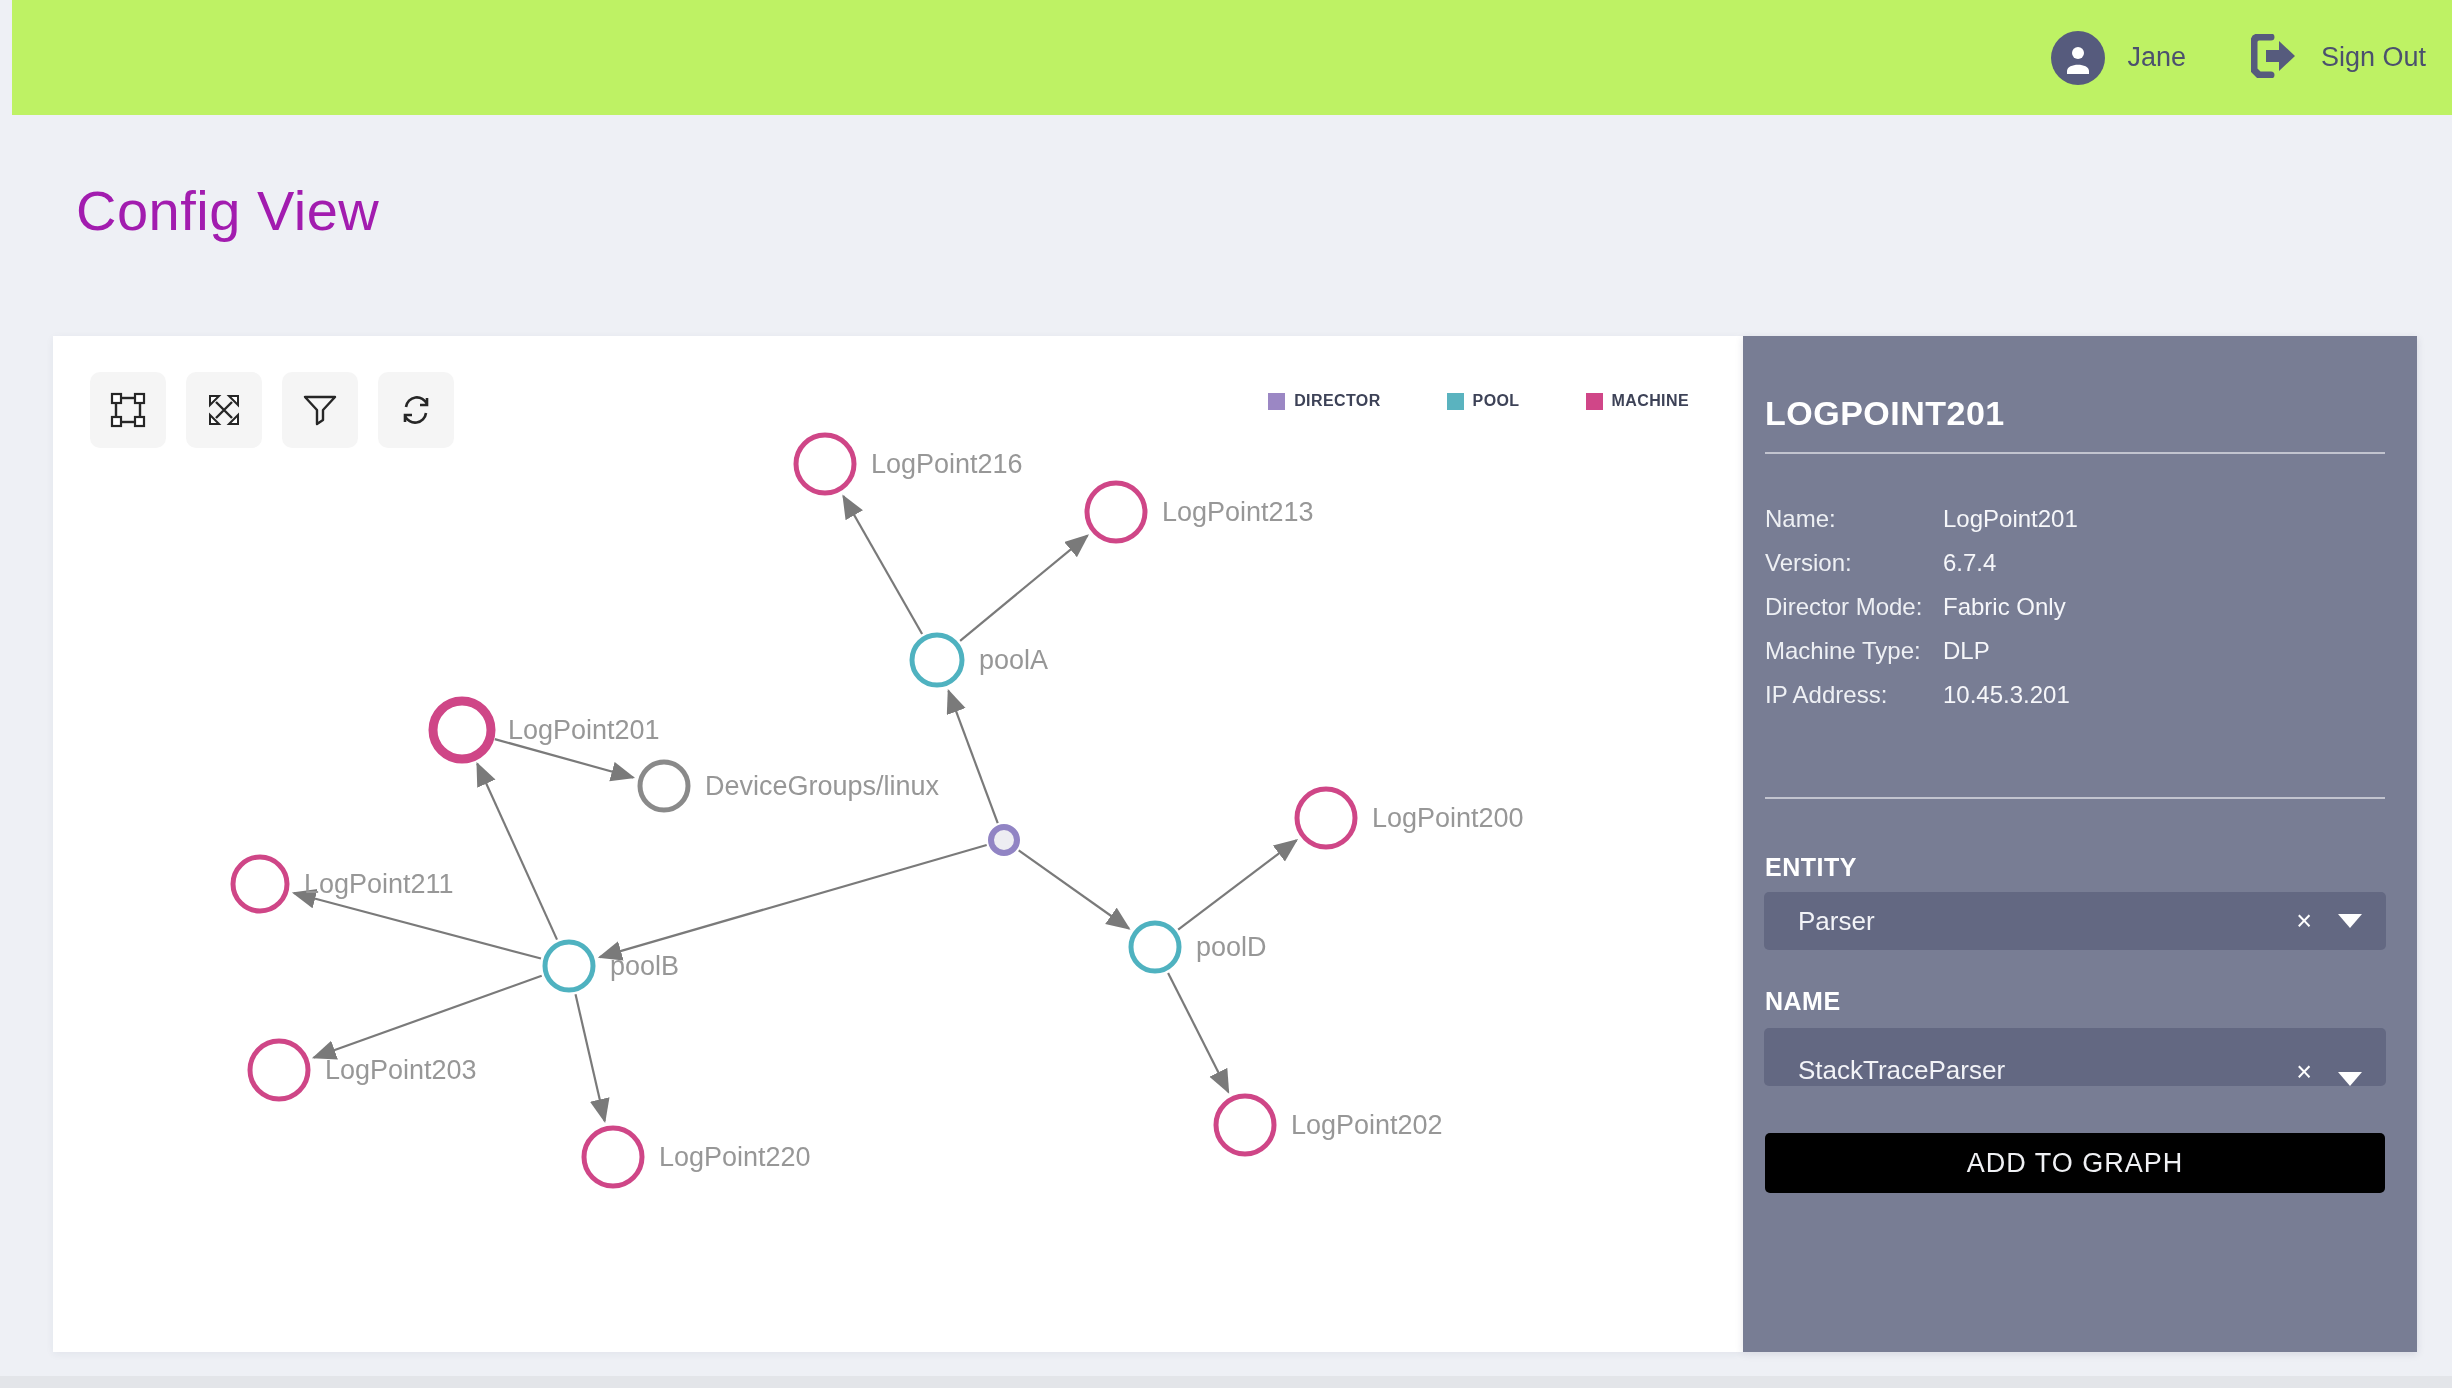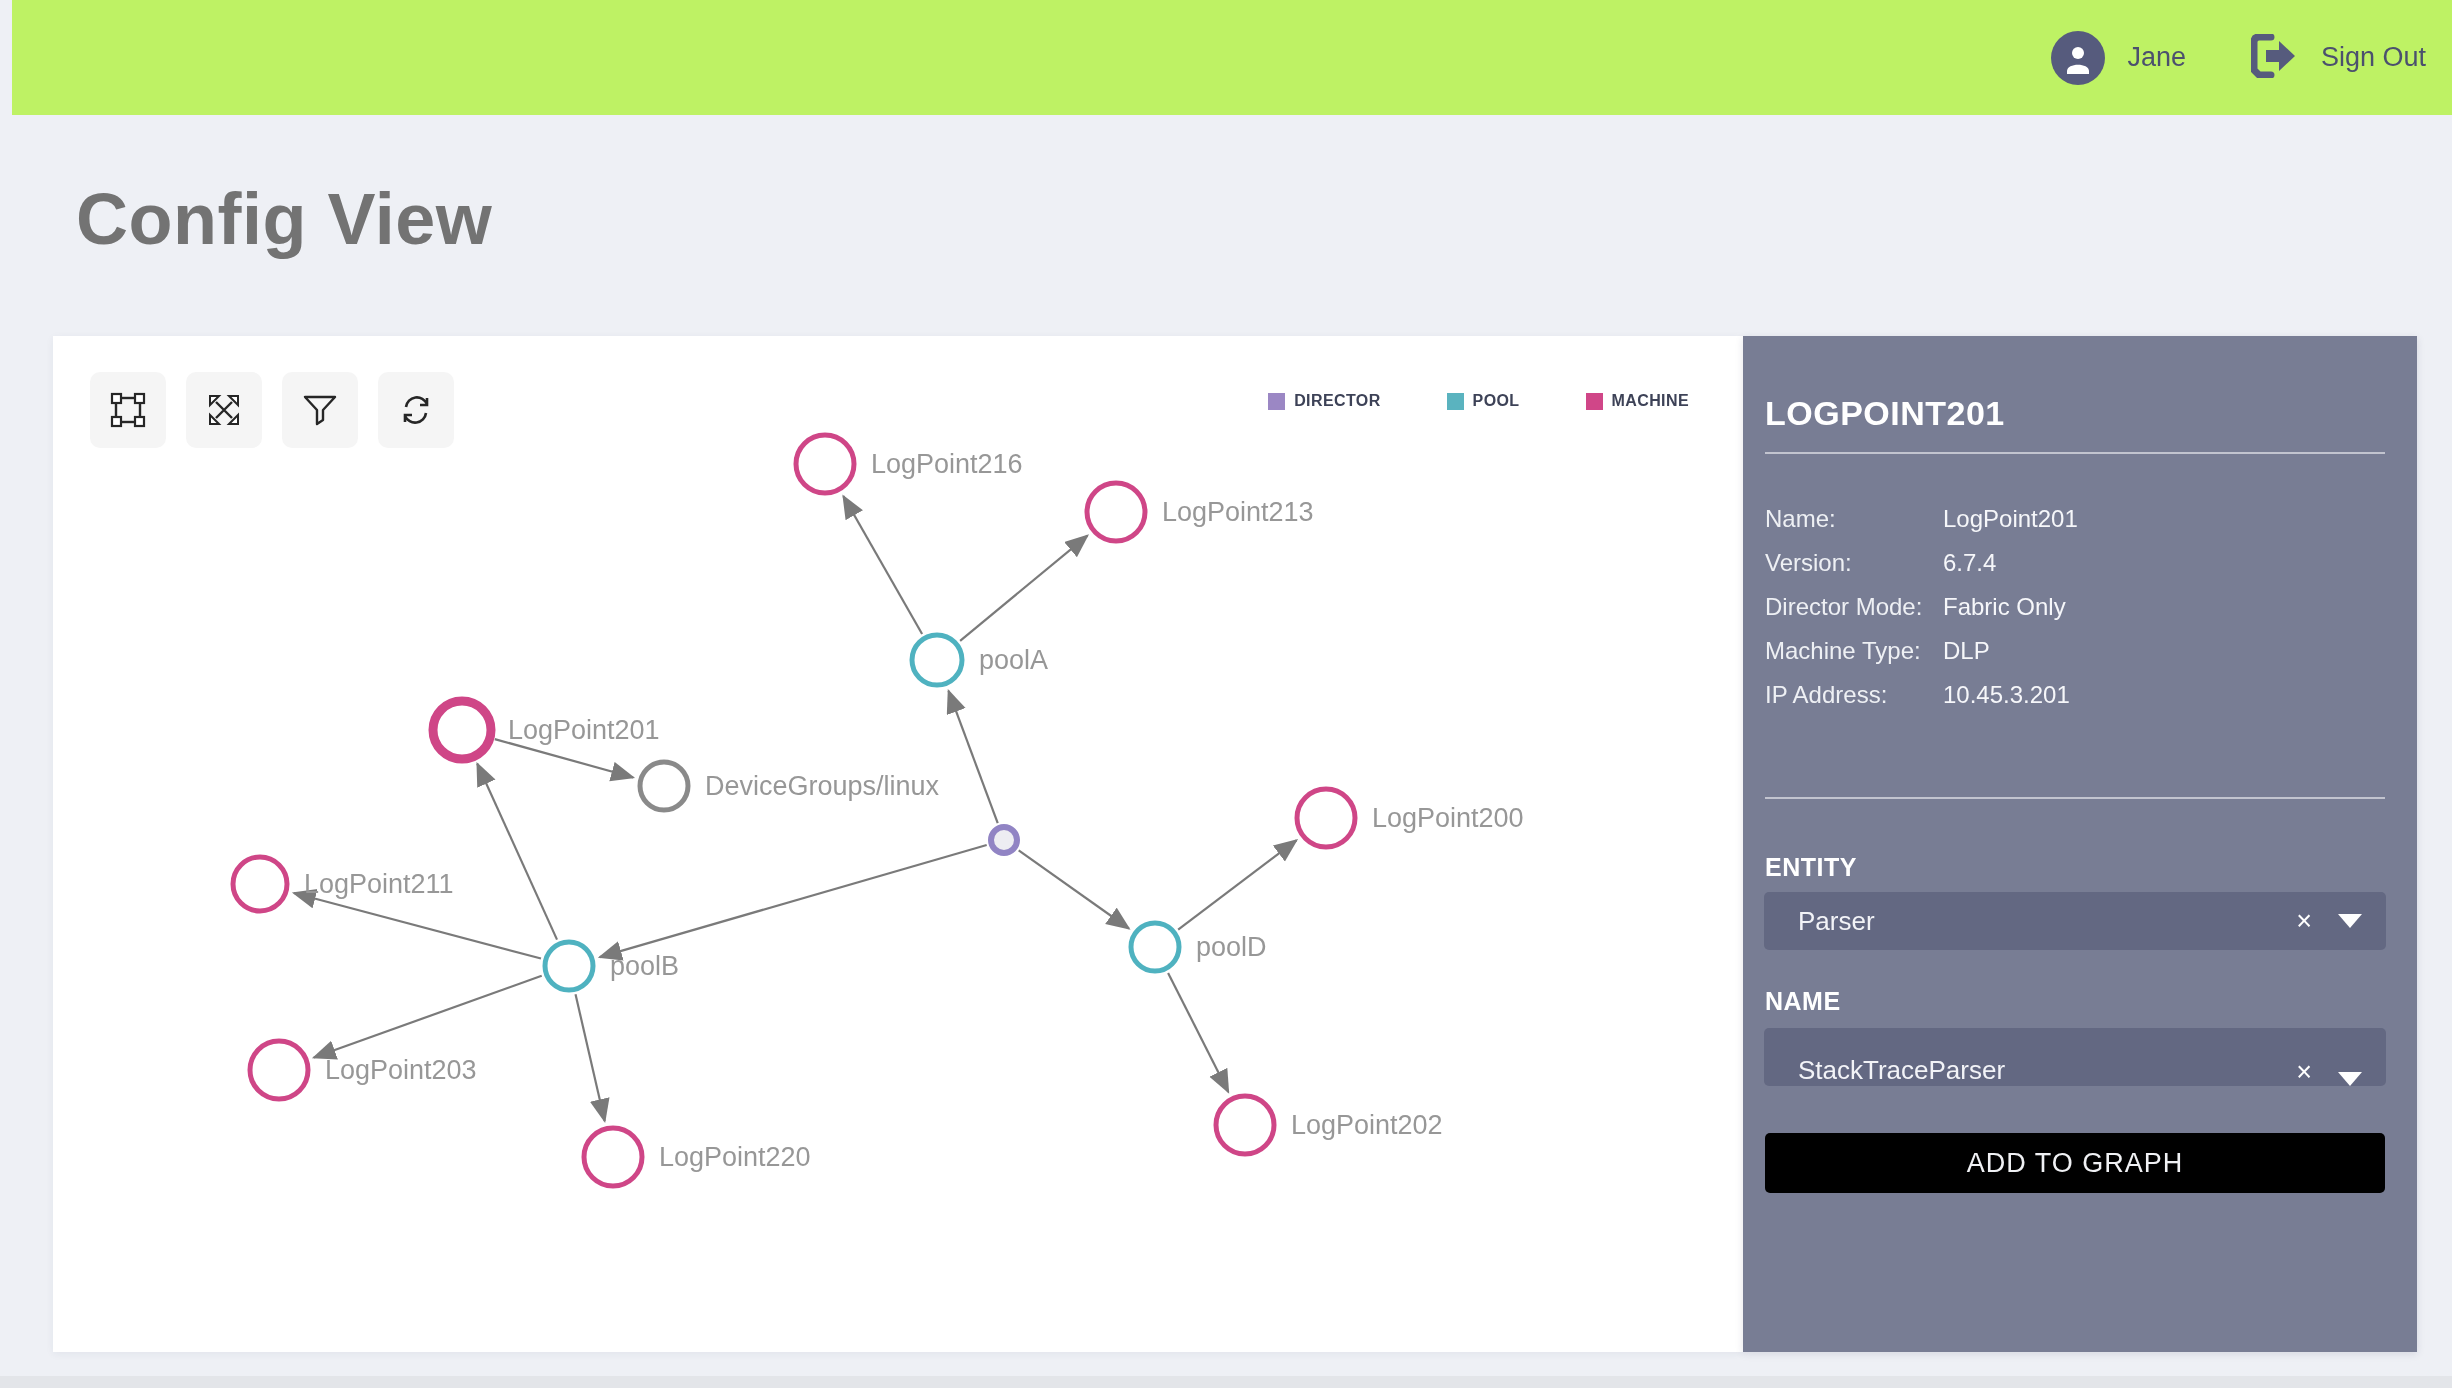--- a/index.html
+++ b/index.html
@@ -6,21 +6,21 @@
   #page{position:relative;width:2452px;height:1388px;background:#eef0f5;overflow:hidden;}
 
   
   .topbar{position:absolute;left:12px;top:0;width:2452px;height:115px;background:#bef264;}
   .user-menu{position:absolute;right:278px;top:0;height:115px;display:flex;align-items:center;gap:22px;cursor:pointer;}
   .signout{position:absolute;right:38px;top:0;height:115px;display:flex;align-items:center;gap:24px;cursor:pointer;}
   .avatar{width:54px;height:54px;border-radius:50%;background:#565b7d;display:flex;align-items:center;justify-content:center;}
   .topbar-label{font-size:27px;color:#4b506e;}
 
   
-  .page-title{position:absolute;left:76px;top:178px;font-size:72px;font-weight:700;color:#737373;letter-spacing:.5px;}
+  .page-title{position:absolute;left:76px;top:178px;font-size:56px;font-weight:400;color:#a21caf;letter-spacing:.5px;}
 
   
   .graph-panel{position:absolute;left:53px;top:336px;width:1690px;height:1016px;background:#ffffff;box-shadow:0 2px 8px rgba(40,45,80,.06);}
   .graph-toolbar{position:absolute;left:37px;top:36px;display:flex;gap:20px;}
   .tool-btn{width:76px;height:76px;background:#f5f5f5;border:none;border-radius:10px;display:flex;align-items:center;justify-content:center;cursor:pointer;padding:0;}
   .tool-btn svg{display:block;}
   .legend{position:absolute;top:56px;right:54px;display:flex;align-items:center;gap:58px;}
   .legend-item{display:flex;align-items:center;gap:9px;padding-left:8px;}
   .legend-swatch{width:17px;height:17px;display:inline-block;}
   .legend-label{font-size:16px;font-weight:700;color:#3d4257;letter-spacing:.4px;}

